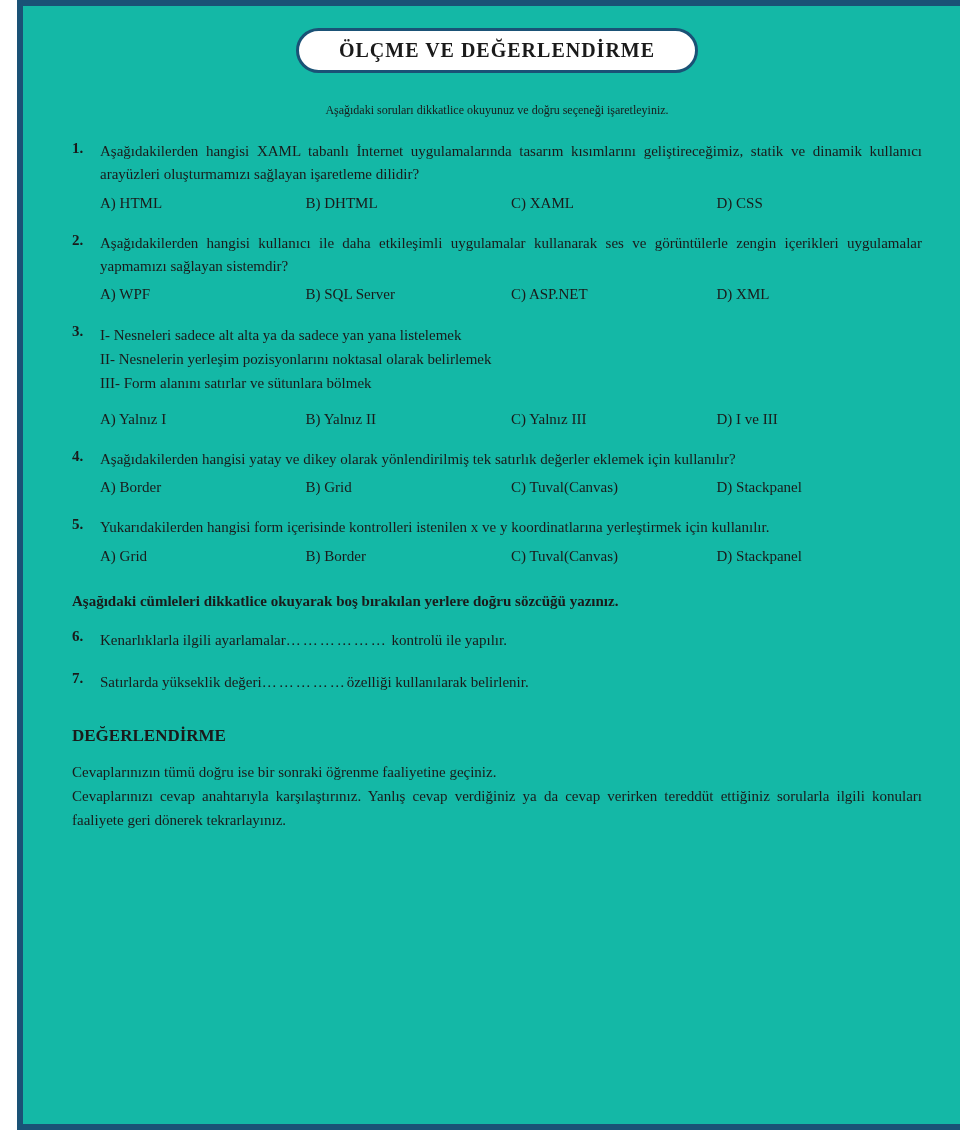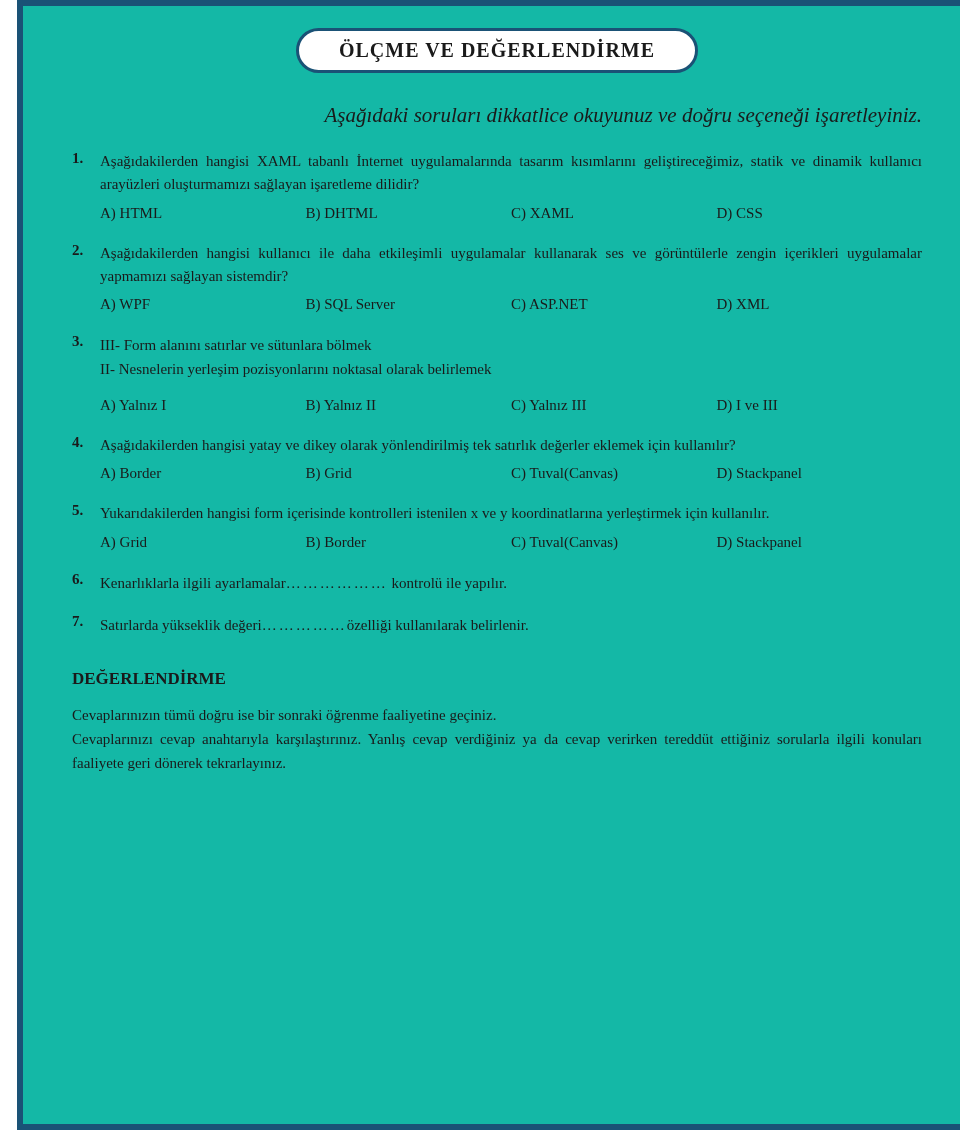--- a/index.html
+++ b/index.html
@@ -86,24 +86,23 @@
       font-weight: bold;
       color: #1a1a1a;
       letter-spacing: 1px;
     }
 
     .content-area {
       padding: 0 55px 40px 55px;
     }
 
     .instruction-text {
-      font-size: 21px;
-      font-style: italic;
+      font-size: 12px;
       margin-bottom: 22px;
-      text-align: right;
+      text-align: center;
     }
 
     .question-block {
       margin-bottom: 20px;
     }
 
     .question-row {
       display: flex;
       align-items: flex-start;
       margin-bottom: 8px;
@@ -250,22 +249,23 @@
         <span class="option-item">C) ASP.NET</span>
         <span class="option-item">D) XML</span>
       </div>
     </div>
 
     <div class="question-block">
       <div class="question-row">
         <span class="question-number">3.</span>
         <div style="flex:1;">
           <div class="q3-list">
+            <div class="q3-list-item">I- Nesneleri sadece alt alta ya da sadece yan yana listelemek</div>
+            <div class="q3-list-item">II- Nesnelerin yerleşim pozisyonlarını noktasal olarak belirlemek</div>
             <div class="q3-list-item">III- Form alanını satırlar ve sütunlara bölmek</div>
-            <div class="q3-list-item">II- Nesnelerin yerleşim pozisyonlarını noktasal olarak belirlemek</div>
           </div>
         </div>
       </div>
       <div class="options-row">
         <span class="option-item">A) Yalnız I</span>
         <span class="option-item">B) Yalnız II</span>
         <span class="option-item">C) Yalnız III</span>
         <span class="option-item">D) I ve III</span>
       </div>
     </div>
@@ -289,20 +289,21 @@
         <span class="question-text">Yukarıdakilerden hangisi form içerisinde kontrolleri istenilen x ve y koordinatlarına yerleştirmek için kullanılır.</span>
       </div>
       <div class="options-row">
         <span class="option-item">A) Grid</span>
         <span class="option-item">B) Border</span>
         <span class="option-item">C) Tuval(Canvas)</span>
         <span class="option-item">D) Stackpanel</span>
       </div>
     </div>
 
+    <div class="section-divider">Aşağıdaki cümleleri dikkatlice okuyarak boş bırakılan yerlere doğru sözcüğü yazınız.</div>
 
     <div class="fill-question-block">
       <span class="fill-question-number">6.</span>
       <span class="fill-question-text">
         <span>Kenarlıklarla ilgili ayarlamalar</span><span class="dots">………………</span><span> kontrolü ile yapılır.</span>
       </span>
     </div>
 
     <div class="fill-question-block">
       <span class="fill-question-number">7.</span>

